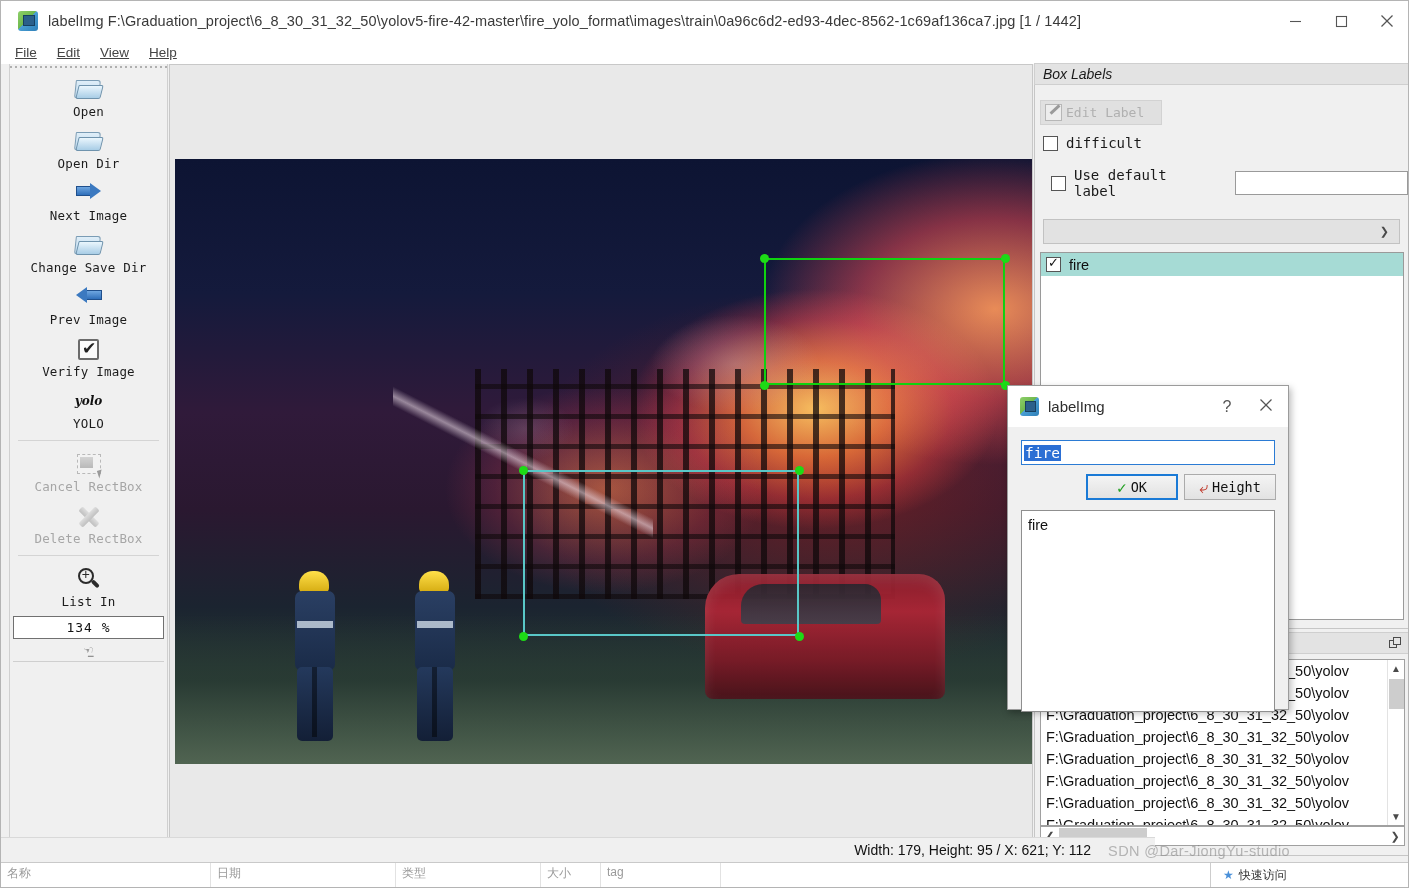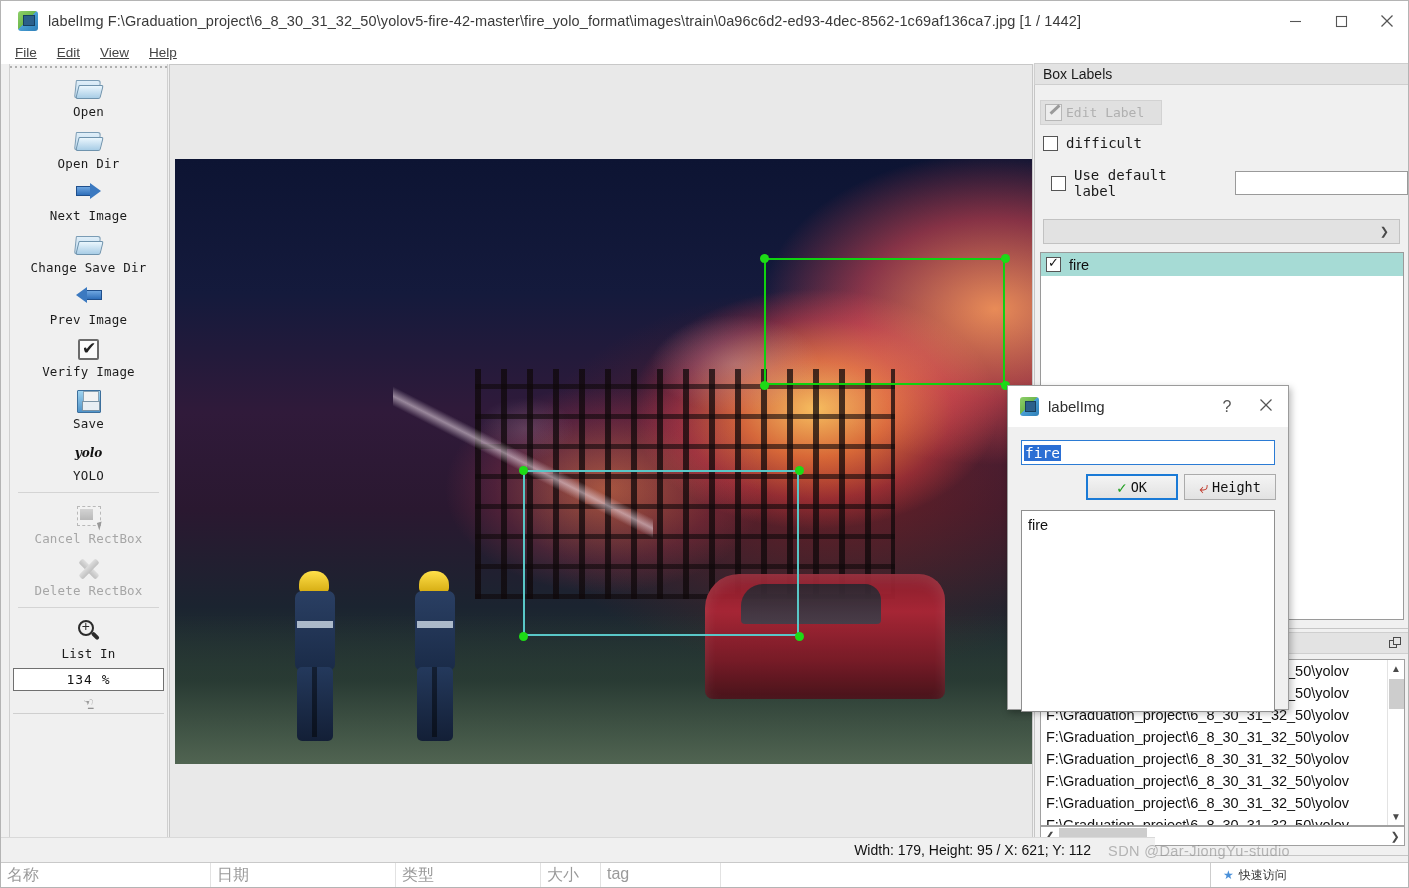--- a/index.html
+++ b/index.html
@@ -449,21 +449,21 @@
     font-size: 14.5px; color: rgba(120,120,120,.5);
     letter-spacing: .4px; pointer-events: none; white-space: nowrap;
   }
   
   .bgwindow {
     position: absolute; left: 0; bottom: 0; width: 1409px; height: 25px;
     background: #ffffff; border-top: 1px solid #c9c9c9;
     display: flex; align-items: center; overflow: hidden;
   }
   .bg-col {
-    font-size: 16px; color: #9a9a9a; white-space: nowrap;
+    font-size: 12px; color: #9a9a9a; white-space: nowrap;
     border-right: 1px solid #e2e2e2; height: 100%;
     display: flex; align-items: flex-start; padding: 2px 0 0 6px;
   }
   .bg-right {
     position: absolute; right: 0; top: 0; height: 100%; width: 200px;
     background: #fff; border-left: 1px solid #cdcdcd;
     display: flex; align-items: center; gap: 5px; padding-left: 12px;
   }
   .bg-star { color: #4a90d9; font-size: 12px; }
   .bg-qa { font-size: 12px; color: #333; }
@@ -558,26 +558,20 @@
         <div class="lbl">Prev Image</div>
       </div>
 
       <div class="tool">
         <div class="ico">
             <div class="chkico"></div>
           </div>
         <div class="lbl">Verify Image</div>
       </div>
 
-      <div class="tool">
-        <div class="ico">
-            <div class="floppy"></div>
-          </div>
-        <div class="lbl">Save</div>
-      </div>
 
       <div class="tool">
         <div class="ico">
             <span class="yololabel">yolo</span>
           </div>
         <div class="lbl">YOLO</div>
       </div>
 
       <div class="tool-sep"></div>
 
@@ -647,21 +641,21 @@
           <span class="h tr"></span>
           <span class="h bl"></span>
           <span class="h br"></span>
         </div>
       </div>
     </div>
 
     <div class="dock">
 
       <div class="panel-box-labels">
-        <div class="dock-title" style="margin:-1px -1px 15px -1px;">Box Labels</div>
+        <div class="dock-title" style="margin:-1px -1px 15px -1px;font-style:italic;">Box Labels</div>
 
         <div class="btn-edit-label">
           <span class="editico"></span>
           <span>Edit Label</span>
         </div>
 
         <div class="cbrow row-difficult">
           <span class="cbox"></span>
           <span>difficult</span>
         </div>

